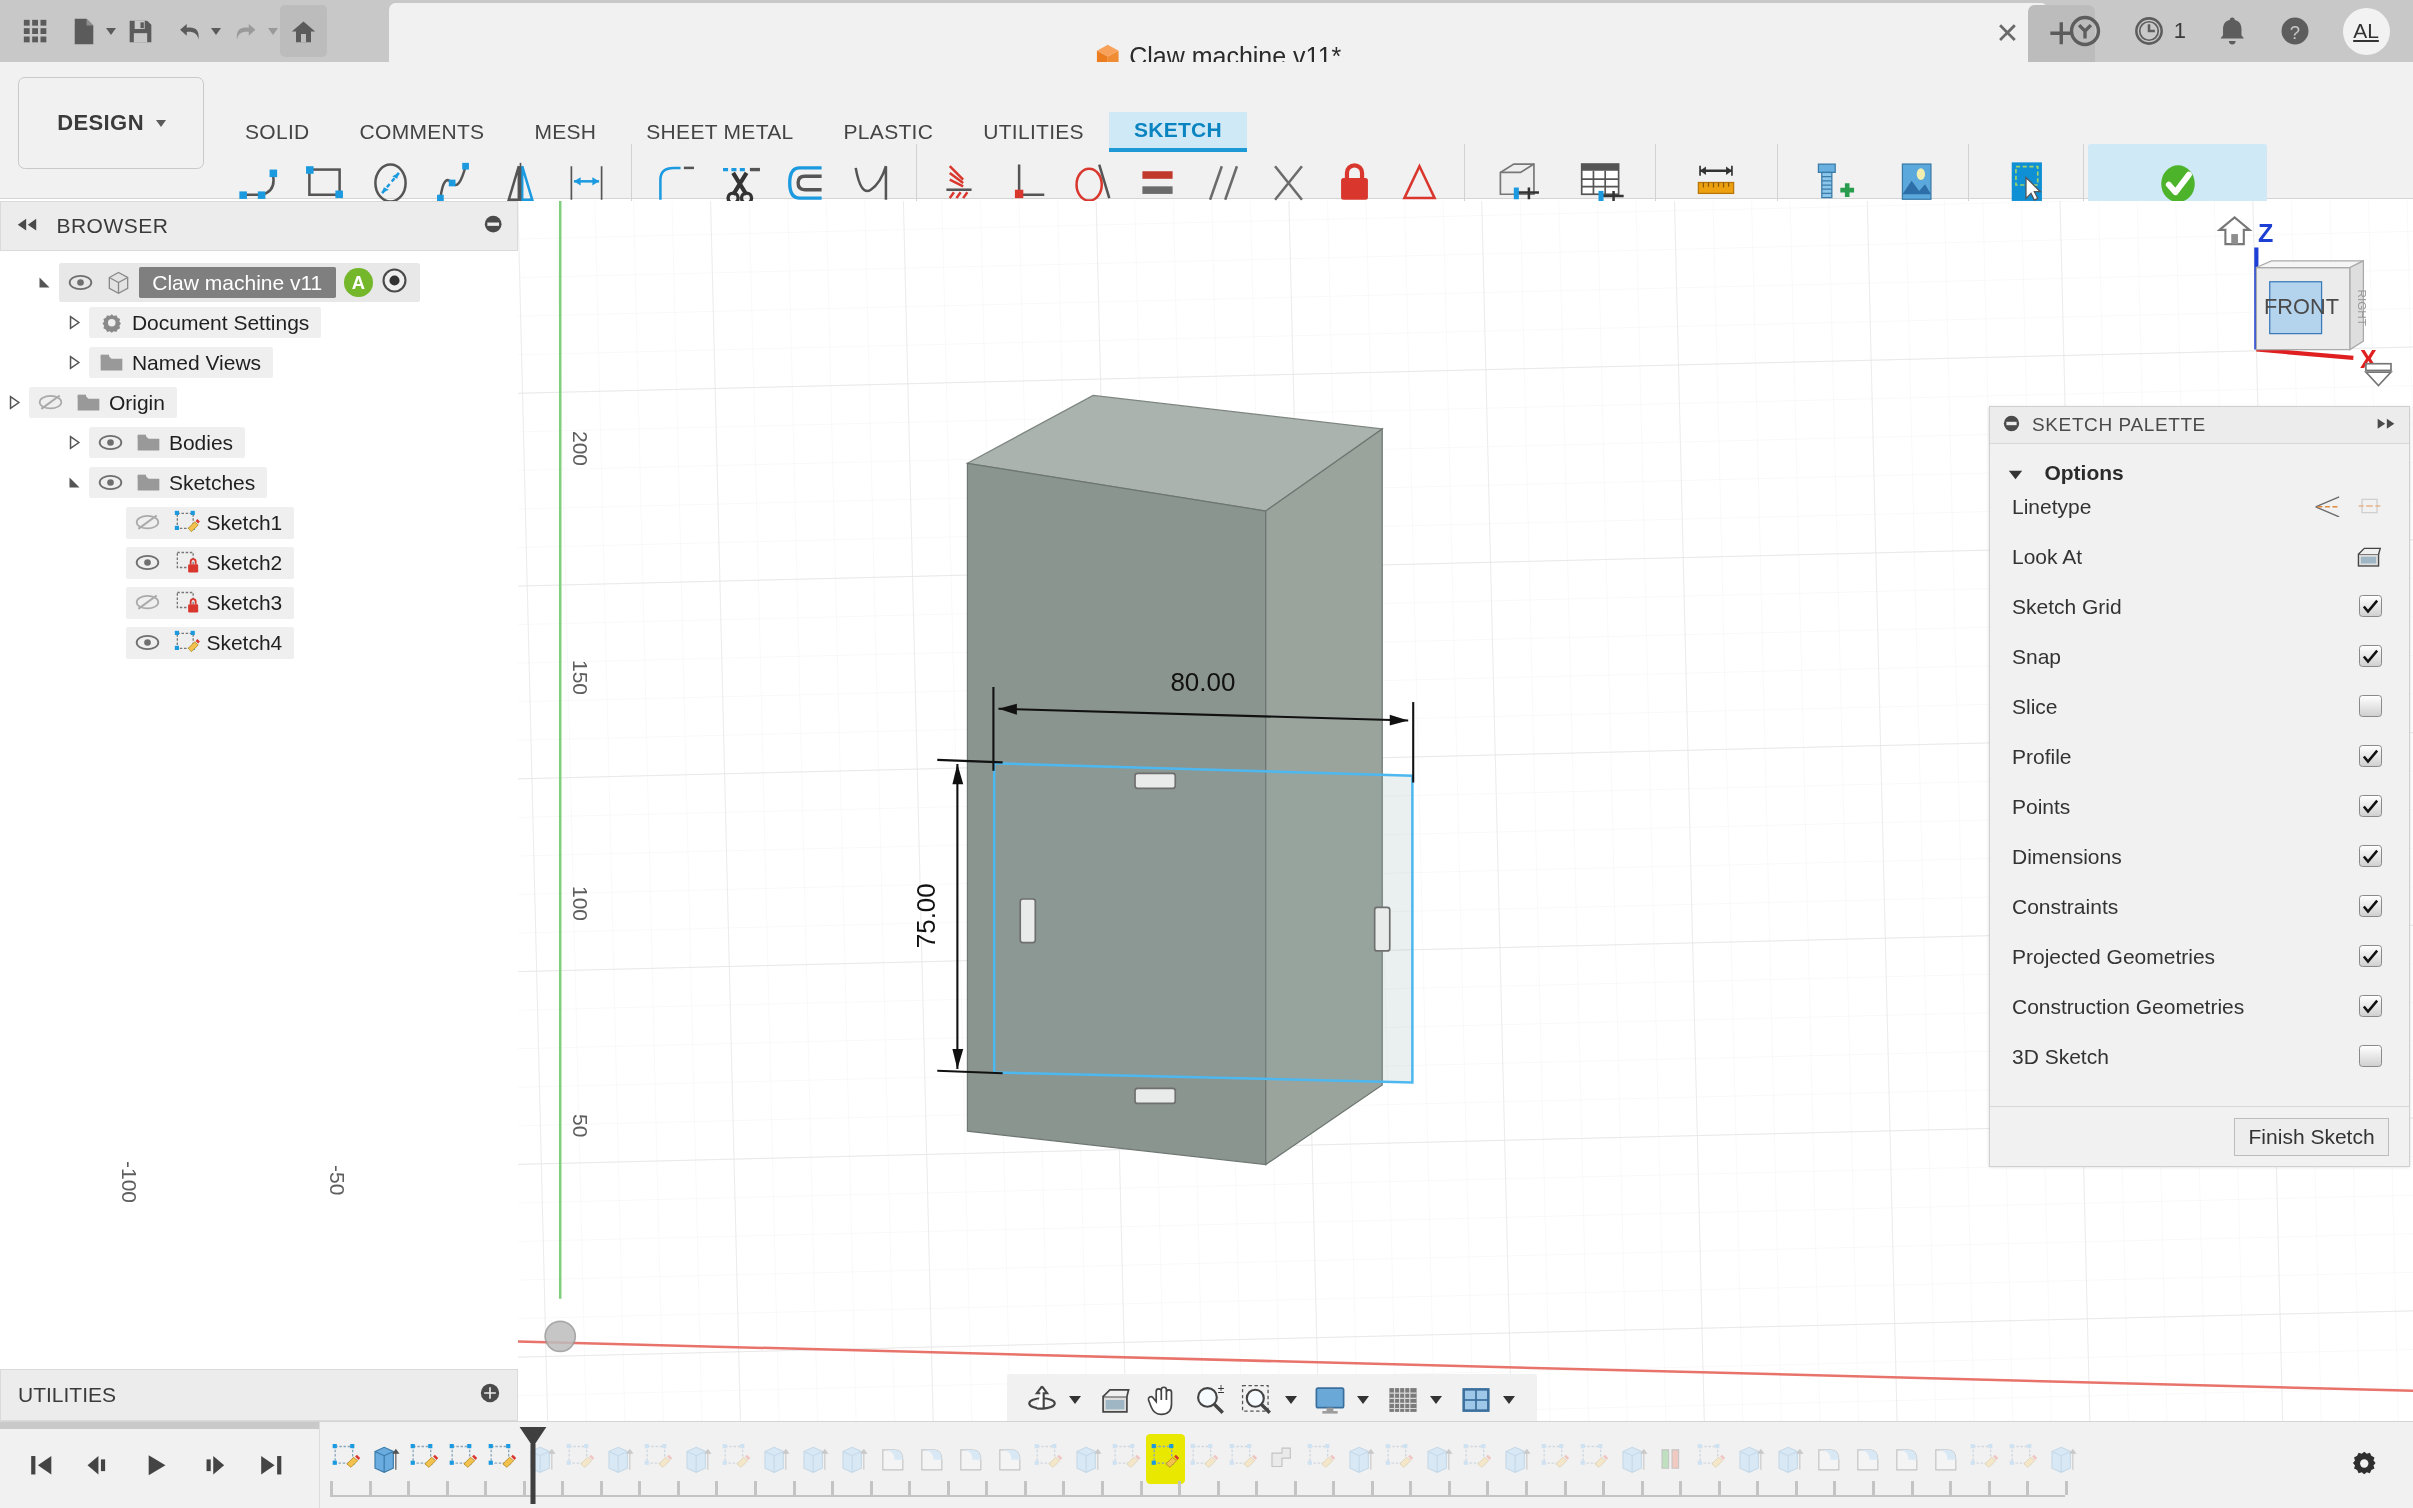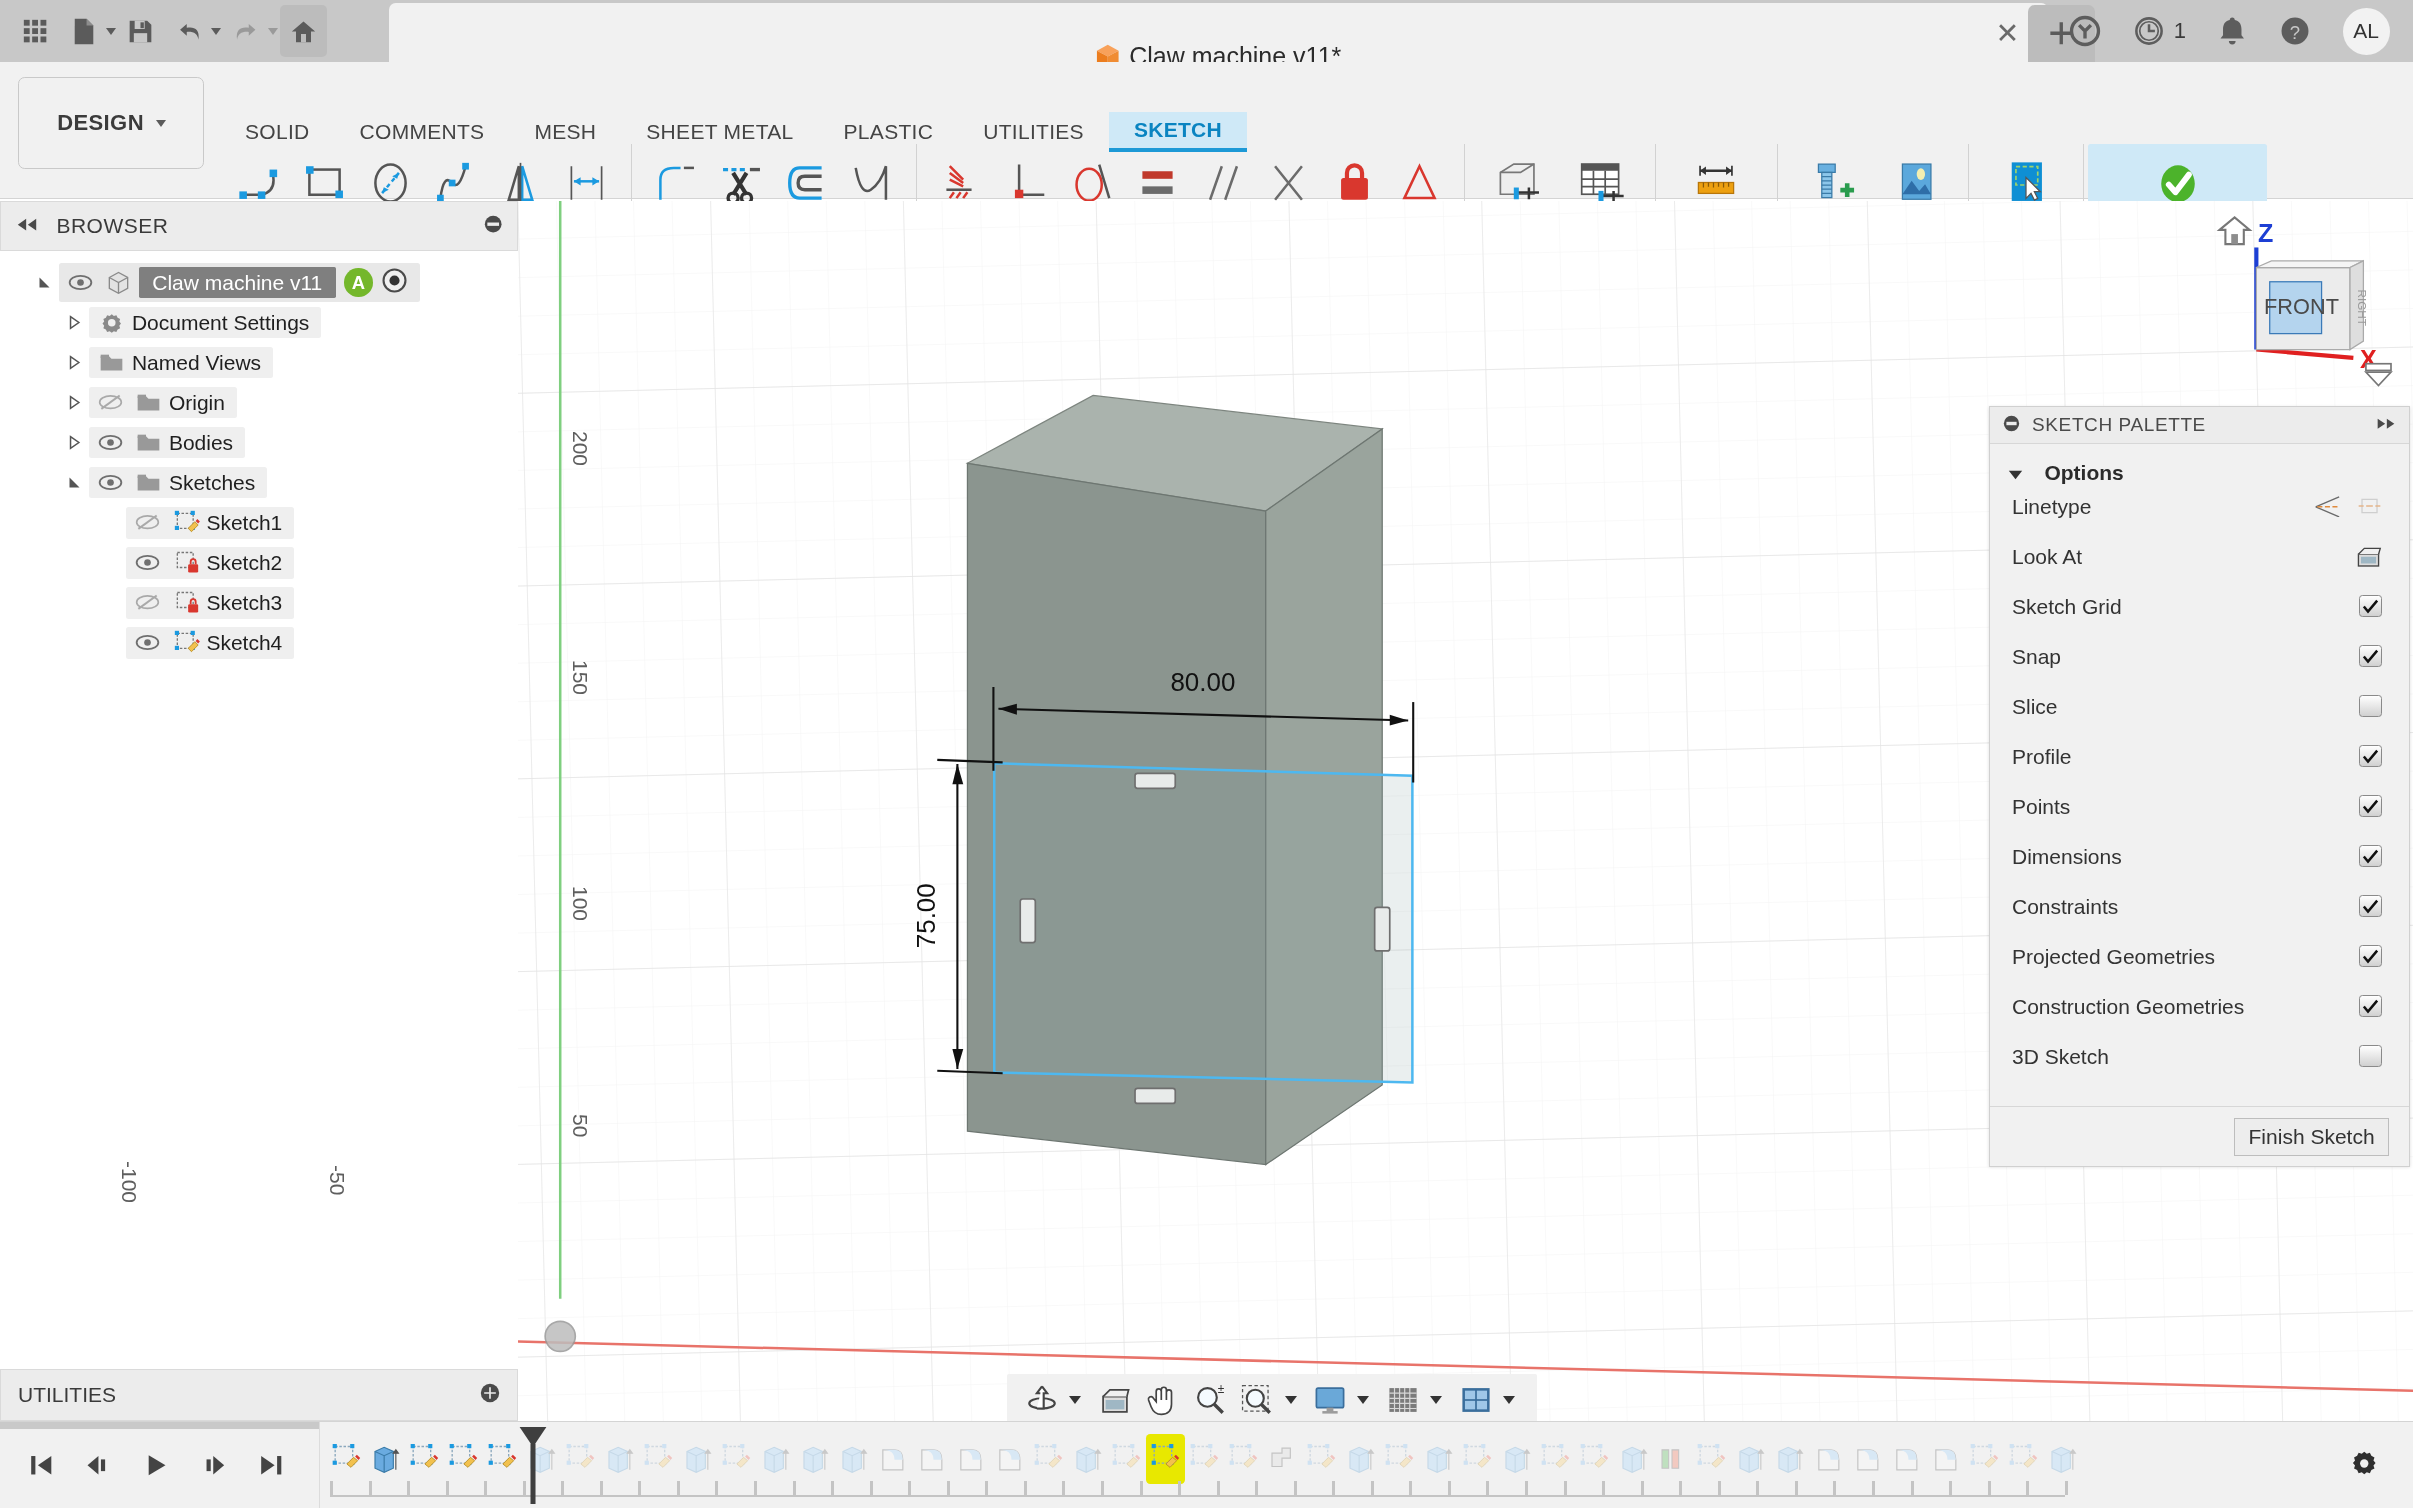--- a/index.html
+++ b/index.html
@@ -25,21 +25,21 @@
   .tabclose{ position:absolute; right:28.5px; top:50%; transform:translateY(-50%);
     font-size:28.5px; color:#6a6a6a; cursor:pointer; line-height:1; }
   .plustab{ position:absolute; left:2028px; top:5px; width:67px; height:57px; background:#bcbcbc;
     border-top-left-radius:6.7px; border-top-right-radius:6.7px; display:flex;
     align-items:center; justify-content:center; cursor:pointer; }
   .rightico{ position:absolute; top:0; height:62px; display:flex; align-items:center; gap:32px;
     right:23.5px; }
   .rightico .ic{ cursor:pointer; display:flex; align-items:center; gap:8.4px; color:#5d5d5d; }
   .badge-num{ font-size:22px; color:#3a3a3a; }
   .avatar{ width:47px;height:47px;border-radius:50%;background:#f2f2f2;display:flex;
-    align-items:center;justify-content:center;font-size:21px;color:#333;cursor:pointer; }
+    align-items:center;justify-content:center;font-size:21px;color:#333;cursor:pointer;text-decoration:underline; }
 
   
   .ribbon{ position:absolute; left:0; top:62px; width:2413px; height:137px; background:#f1f1f1;
     border-bottom:0.8px solid #d4d4d4; }
   .design-btn{ position:absolute; left:18.4px; top:15px; width:186px; height:92px;
     border:0.8px solid #c9c9c9; border-radius:6.7px; background:#f1f1f1; display:flex;
     align-items:center; justify-content:center; gap:11.7px; cursor:pointer;
     font-size:22px; font-weight:bold; color:#3b3b3b; letter-spacing:0.4px; }
   .tabs{ position:absolute; left:220px; top:50px; display:flex; align-items:flex-end; gap:0; }
   .tab{ padding:0 25px; height:40px; font-size:21px; color:#444; cursor:pointer;
@@ -748,21 +748,21 @@
           <span class="tico">
             <svg width="25" height="20" viewBox="0 0 30 24">
                 <path d="M2 4 h10 l3 3 h13 v14 H2z" fill="#999"></path>
                 <rect x="2" y="2" width="10" height="4" fill="#999"></rect>
               </svg>
           </span>
           <span>Named Views</span>
         </span>
       </div>
 
-      <div class="trow" style="padding-left:60px">
+      <div class="trow" style="">
         <span class="chev">
           <svg width="13.4" height="15" viewBox="0 0 16 18">
               <path d="M3 2 L13 9 L3 16z" fill="none" stroke="#555" stroke-width="1.8"></path>
             </svg>
         </span>
         <span class="pill">
           <span class="eye">
             <svg width="25" height="18.4" viewBox="0 0 30 22">
                 <ellipse cx="15" cy="11" rx="13" ry="7.5" fill="none" stroke="#a9a9a9" stroke-width="2"></ellipse>
               <path d="M4 19 L26 3" stroke="#a9a9a9" stroke-width="2.4"></path>

